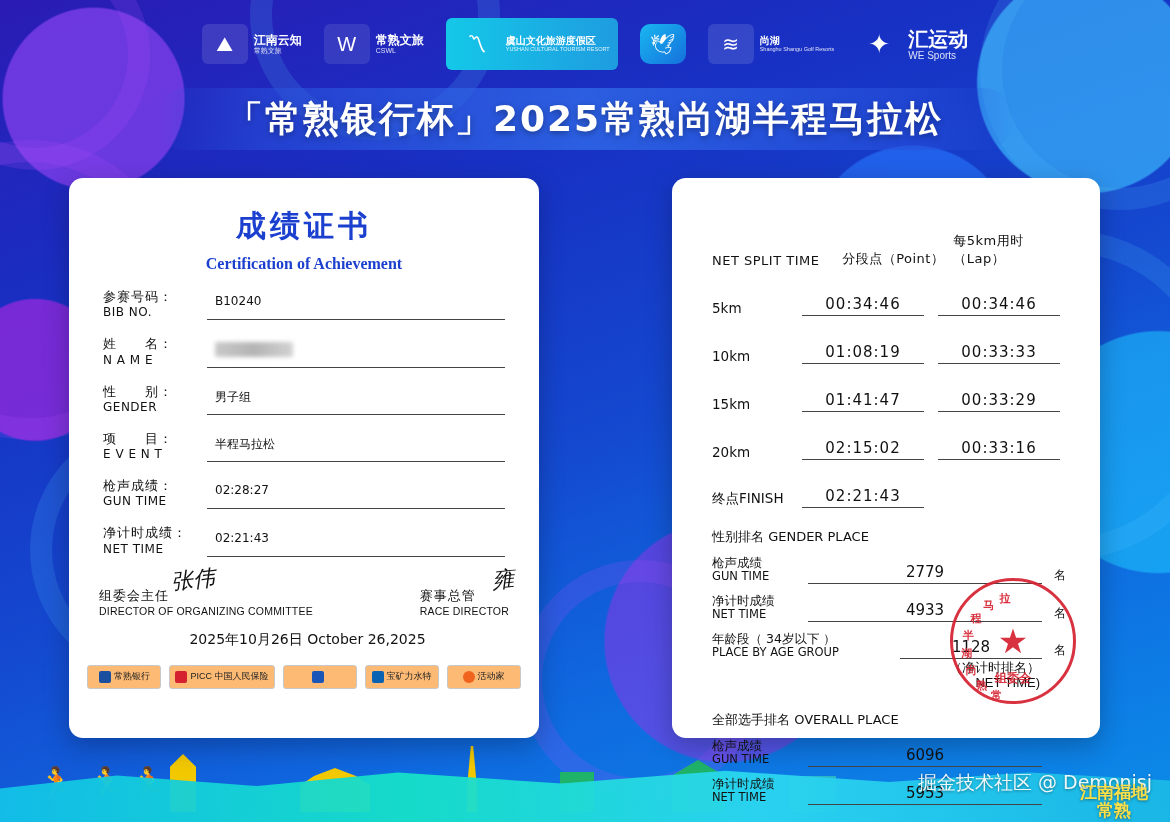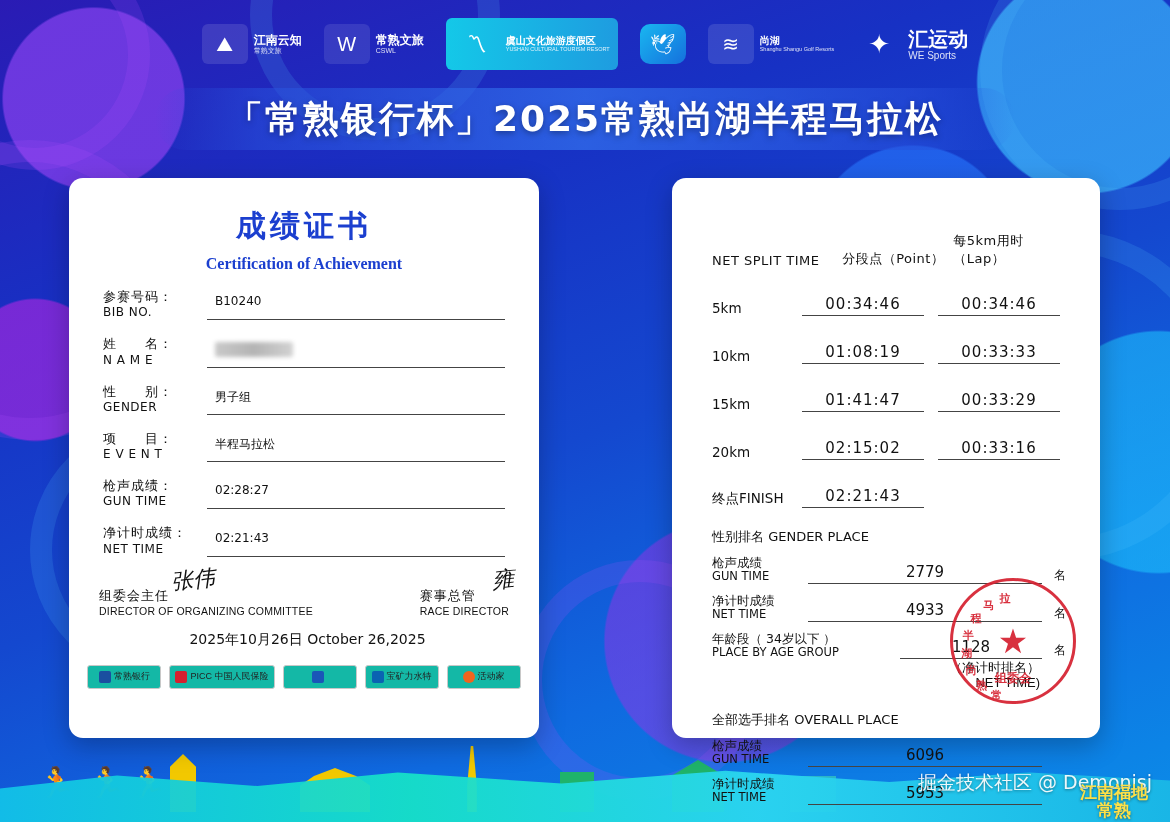--- a/index.html
+++ b/index.html
@@ -130,21 +130,21 @@
     font-family: "DejaVu Sans", "Liberation Sans", sans-serif;
     padding-left: 7px;
   }
 
   #sponsor-row {
     display: flex; gap: 8px; justify-content: center; margin-top: 16px;
   }
   .sponsor {
     height: 24px; min-width: 74px; border: 1px solid #c8c8c8; border-radius: 3px;
     display: flex; align-items: center; justify-content: center; gap: 3px;
-    font-size: 9px; color: #222; background: #14b8a6; padding: 0 5px;
+    font-size: 9px; color: #222; background: #fdba74; padding: 0 5px;
     white-space: nowrap;
   }
   .sponsor .dot { width: 12px; height: 12px; border-radius: 2px; flex: none; }
 
   
   #split-card .inner { padding: 48px 34px 0 40px; position: relative; height: 100%; }
   .sec-head { font-size: 13px; color: #111; letter-spacing: .5px;
     font-family: "DejaVu Sans", "Liberation Sans", sans-serif; }
   #split-header { display: flex; align-items: flex-end; }
   #split-header .c1 { width: 150px; }

